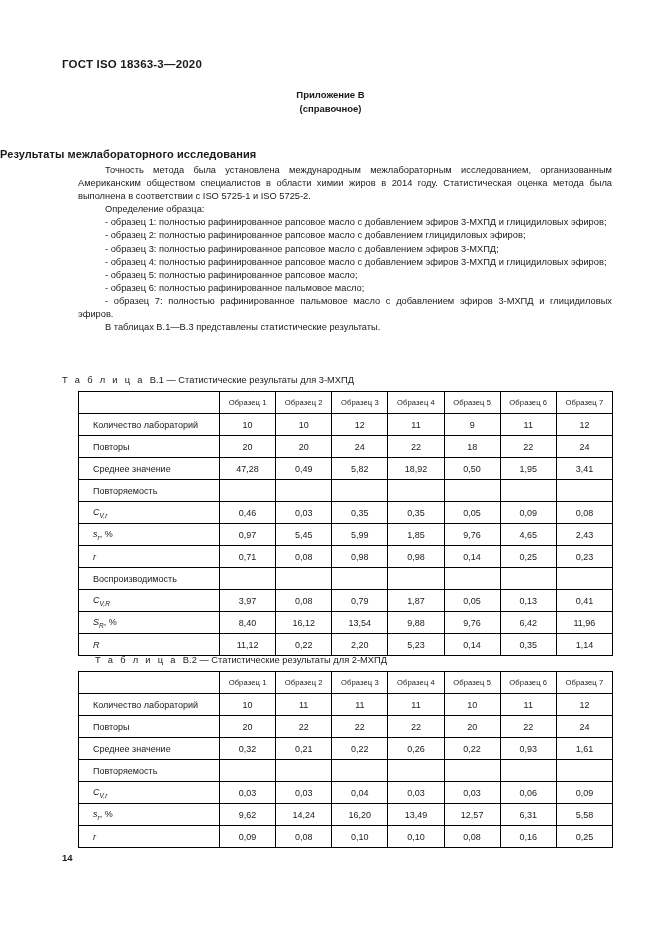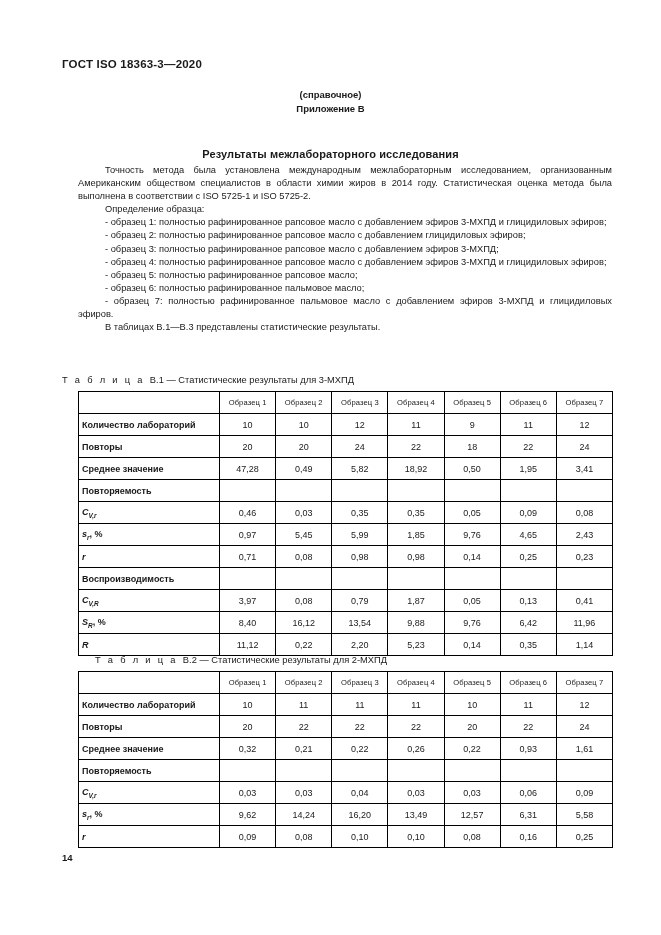--- a/index.html
+++ b/index.html
@@ -47,21 +47,20 @@
     font-weight: bold;
     line-height: 13.5px;
   }
 
   
   .section-title {
     position: absolute;
     left: 0;
     top: 148px;
     width: 661px;
-    text-align: center;
     font-size: 11px;
     font-weight: bold;
     letter-spacing: 0.1px;
   }
 
   
   .text-col {
     position: absolute;
     left: 78px;
     top: 164px;
@@ -115,23 +114,22 @@
     text-align: center;
     vertical-align: middle;
     font-weight: normal;
     font-size: 9px;
   }
   table.stat th.corner {
     border-top: 1px solid #000;
   }
   table.stat td.rowlabel {
     text-align: left;
-    padding-left: 3px;
+    padding-left: 14px;
     width: 140px;
-    font-weight: bold;
   }
   table.stat th.colhead {
     font-size: 7.6px;
     letter-spacing: 0.1px;
   }
   table.stat th.corner {
     width: 140px;
   }
   .it { font-style: italic; }
   .sub {
@@ -150,22 +148,22 @@
   }
 </style>
 </head>
 <body>
 
 <div class="page">
 
   <div class="doc-header">ГОСТ ISO 18363-3—2020</div>
 
   <div class="annex-block">
+    <div>Приложение В</div>
     <div>(справочное)</div>
-    <div>Приложение В</div>
   </div>
 
   <div class="section-title">Результаты межлабораторного исследования</div>
 
   <div class="text-col">
     <p class="para">Точность метода была установлена международным межлабораторным исследованием, организованным Американским обществом специалистов в области химии жиров в 2014 году. Статистическая оценка метода была выполнена в соответствии с ISO 5725-1 и ISO 5725-2.</p>
     <p class="lead-line">Определение образца:</p>
     <p class="list-item">- образец 1: полностью рафинированное рапсовое масло с добавлением эфиров 3-МХПД и глицидиловых эфиров;</p>
     <p class="list-item short">- образец 2: полностью рафинированное рапсовое масло с добавлением глицидиловых эфиров;</p>
     <p class="list-item short">- образец 3: полностью рафинированное рапсовое масло с добавлением эфиров 3-МХПД;</p>

